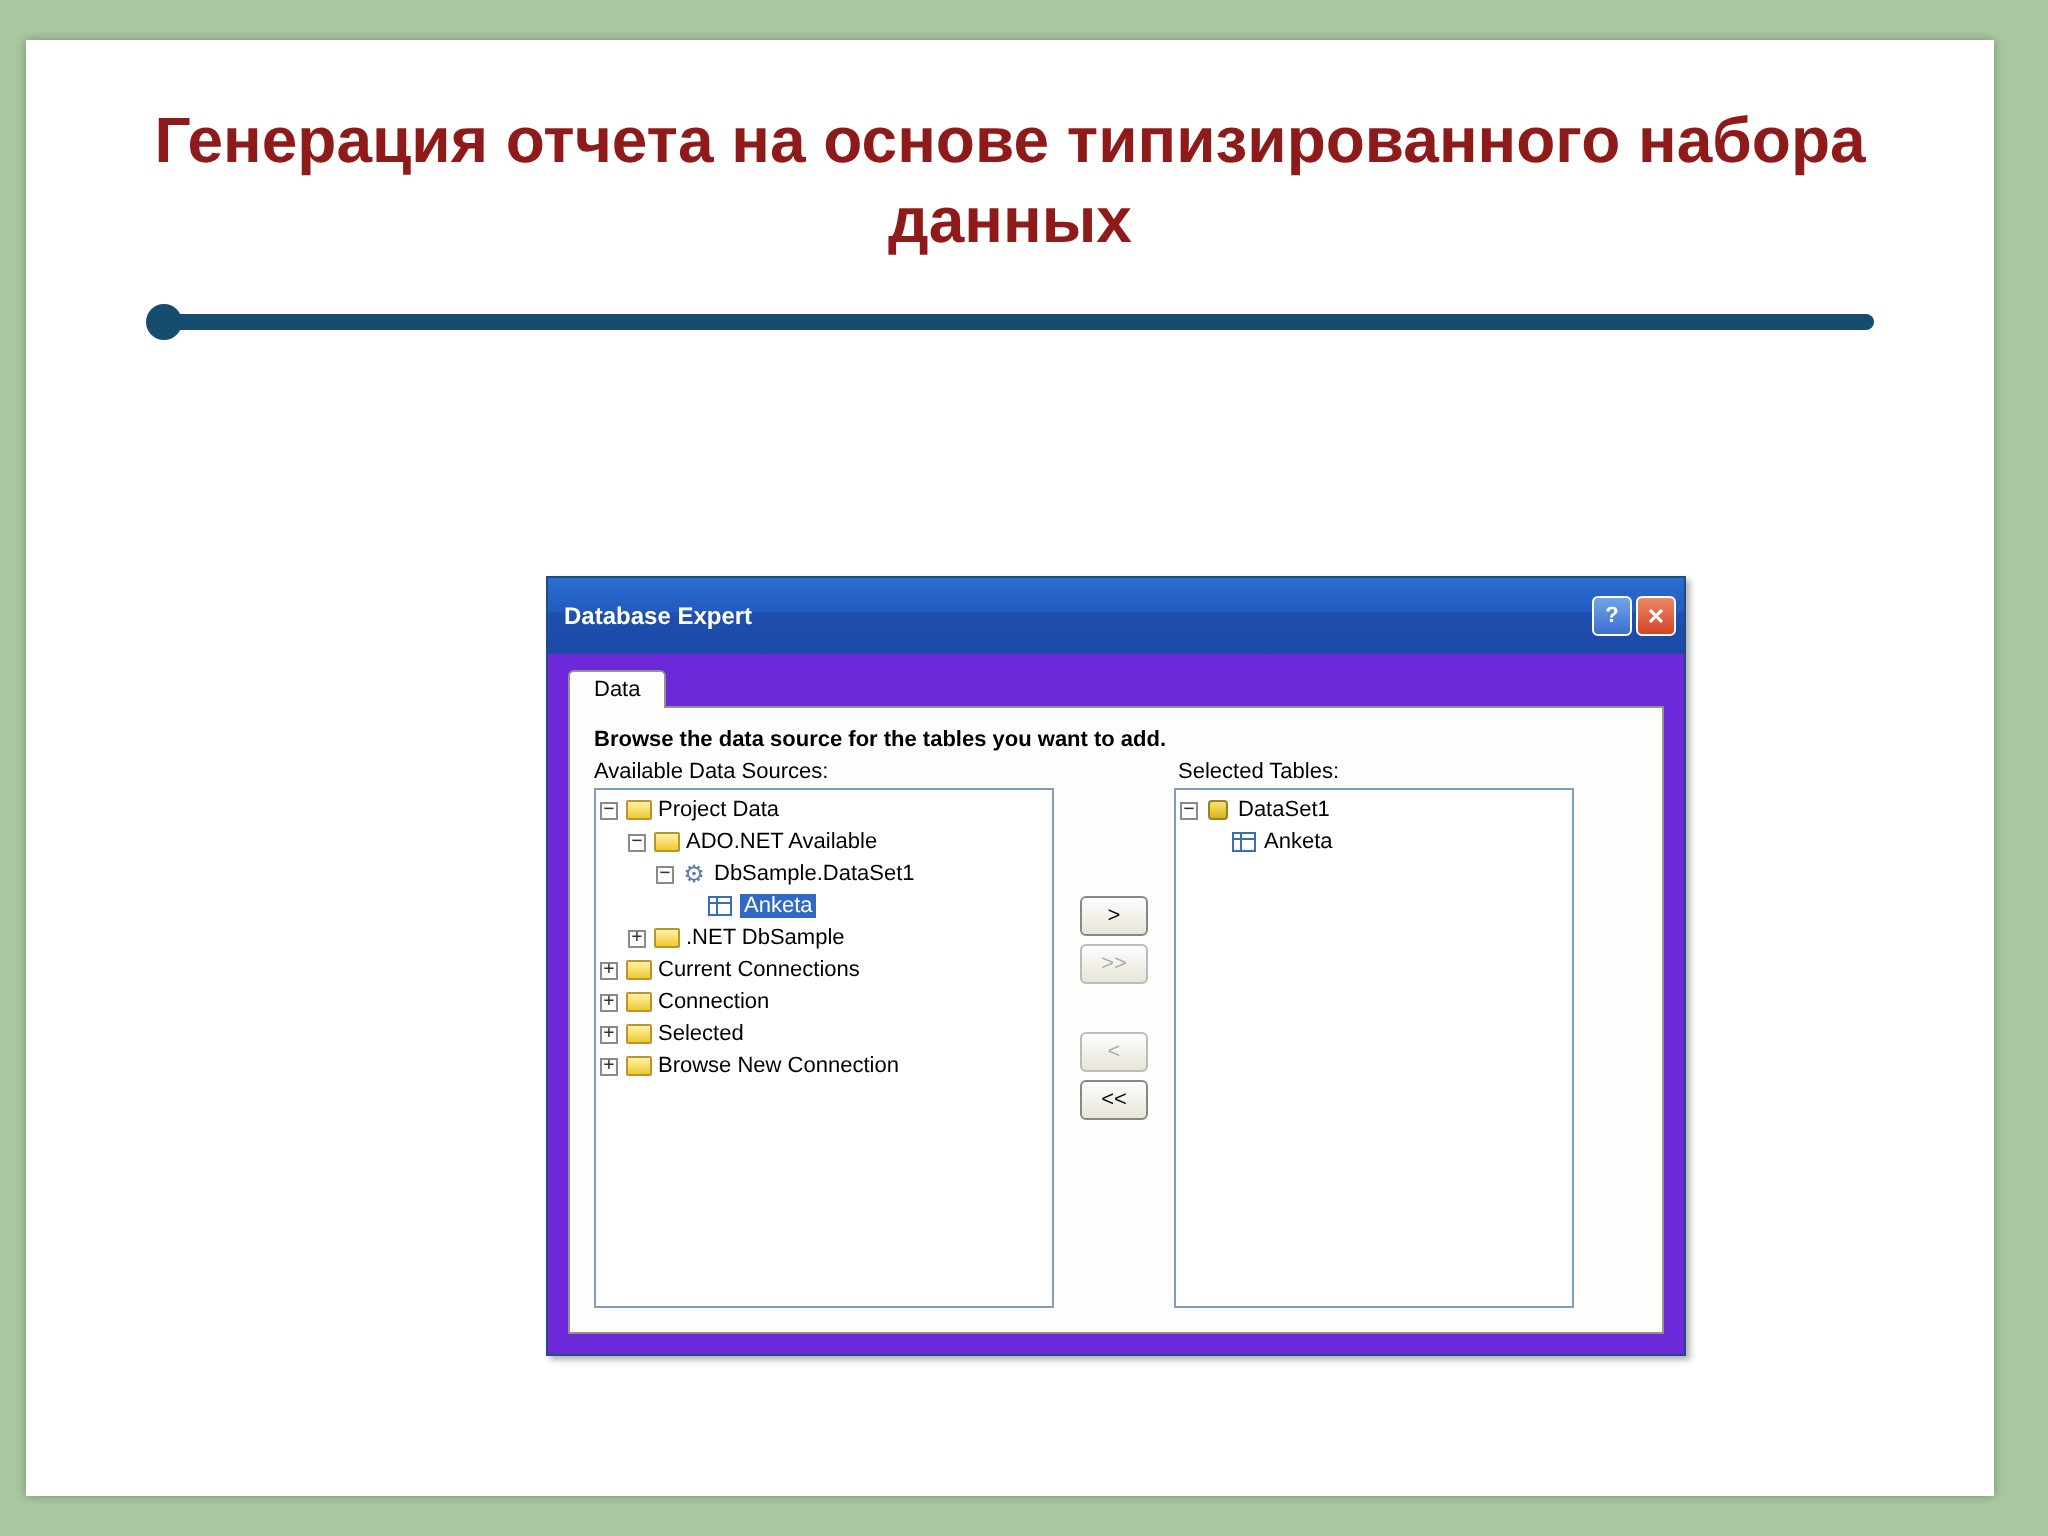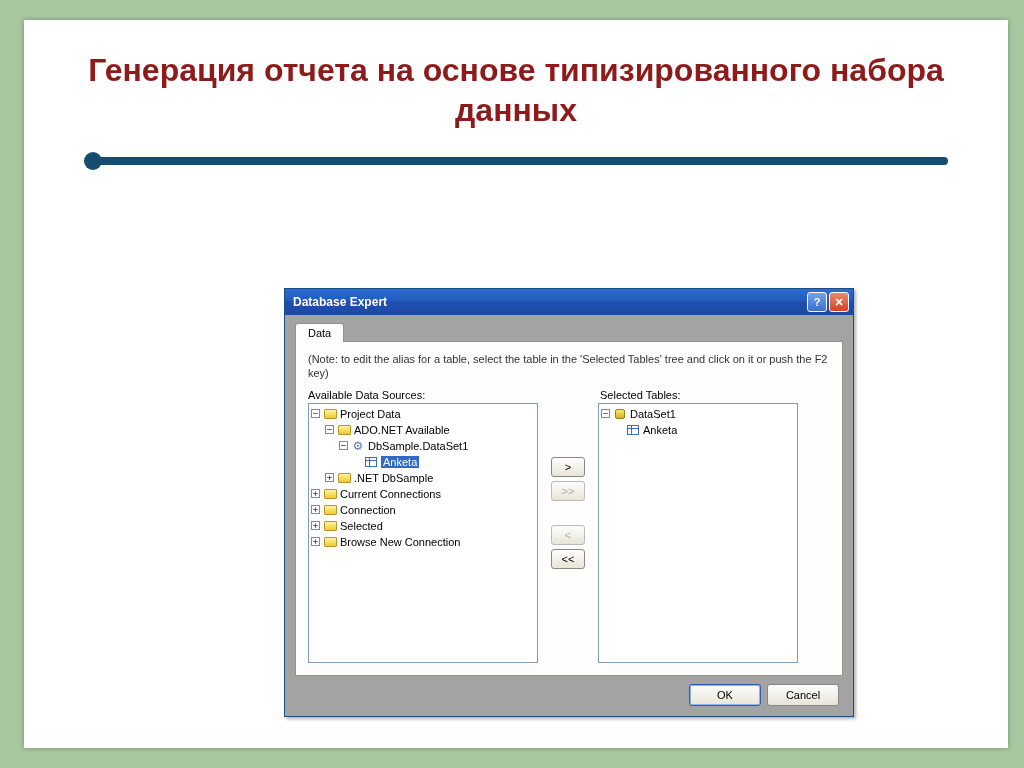--- a/index.html
+++ b/index.html
@@ -8,21 +8,21 @@
     width: 1024px;
     height: 768px;
     background: #a9c8a0;
     font-family: Arial, sans-serif;
     position: relative;
     overflow: hidden;
   }
   .slide {
     position: absolute;
     top: 20px;
-    left: 24px;
+    left: 13px;
     width: 984px;
     height: 728px;
     background: #fff;
     box-shadow: 0 0 5px rgba(0,0,0,0.3);
   }
   .slide-title {
     text-align: center;
     color: #8e1a1a;
     font-weight: bold;
     font-size: 32px;
@@ -58,21 +58,21 @@
     left: 260px;
     top: 268px;
     width: 570px;
     background: #ece9d8;
     border: 1px solid #1a4e84;
     font-family: Tahoma, sans-serif;
     font-size: 11px;
     box-shadow: 2px 2px 3px rgba(0,0,0,0.3);
   }
   .titlebar {
-    height: 26px;
+    height: 38px;
     background: linear-gradient(to bottom, #2a6dd0 0%, #225bc0 45%, #1f4fb0 46%, #1d49a6 100%);
     color: #fff;
     display: flex;
     align-items: center;
     padding: 0 4px 0 8px;
     font-weight: bold;
     font-size: 12px;
   }
   .titlebar .spacer { flex: 1; }
   .titlebar-btn {
@@ -82,21 +82,21 @@
     margin-left: 2px;
     display: inline-flex;
     align-items: center;
     justify-content: center;
     font-size: 11px;
     font-weight: bold;
   }
   .titlebar-btn.help { background: linear-gradient(#6fa4e8,#3e6fd0); color:#fff; }
   .titlebar-btn.close { background: linear-gradient(#e88a6a,#d44324); color:#fff; }
 
-  .body-area { padding: 8px 10px 10px 10px; background: #a3a3a3; }
+  .body-area { padding: 8px 10px 10px 10px; background: #6d28d9; }
 
   .tabstrip {
     display: flex;
     margin-bottom: -1px;
   }
   .tab {
     background: #fdfdfb;
     border: 1px solid #949389;
     border-bottom: none;
     border-radius: 3px 3px 0 0;
@@ -211,21 +211,21 @@
       <span class="spacer"></span>
       <span class="titlebar-btn help">?</span>
       <span class="titlebar-btn close">✕</span>
     </div>
 
     <div class="body-area">
       <div class="tabstrip">
         <div class="tab">Data</div>
       </div>
       <div class="tab-content">
-        <div class="instr-note">(Note: to edit the alias for a table, select the table in the 'Selected Tables' tree and click on it or push the F2 key)</div>
+        <div class="instr-bold">Browse the data source for the tables you want to add.</div>
 
         <div class="col-labels">
           <div style="width:232px">Available Data Sources:</div>
           <div style="width:60px"></div>
           <div>Selected Tables:</div>
         </div>
 
         <div class="cols">
 
           <div class="treebox left-tree">
@@ -312,19 +312,15 @@
               <span class="noexp"></span>
               <span class="icon">
                   <span class="tableico"></span>
                 </span>
               <span>Anketa</span>
             </div>
           </div>
         </div>
       </div>
 
-      <div class="bottom-btns">
-        <div class="winbtn default">OK</div>
-        <div class="winbtn">Cancel</div>
-      </div>
     </div>
   </div>
 </div>
 
 </body></html>

